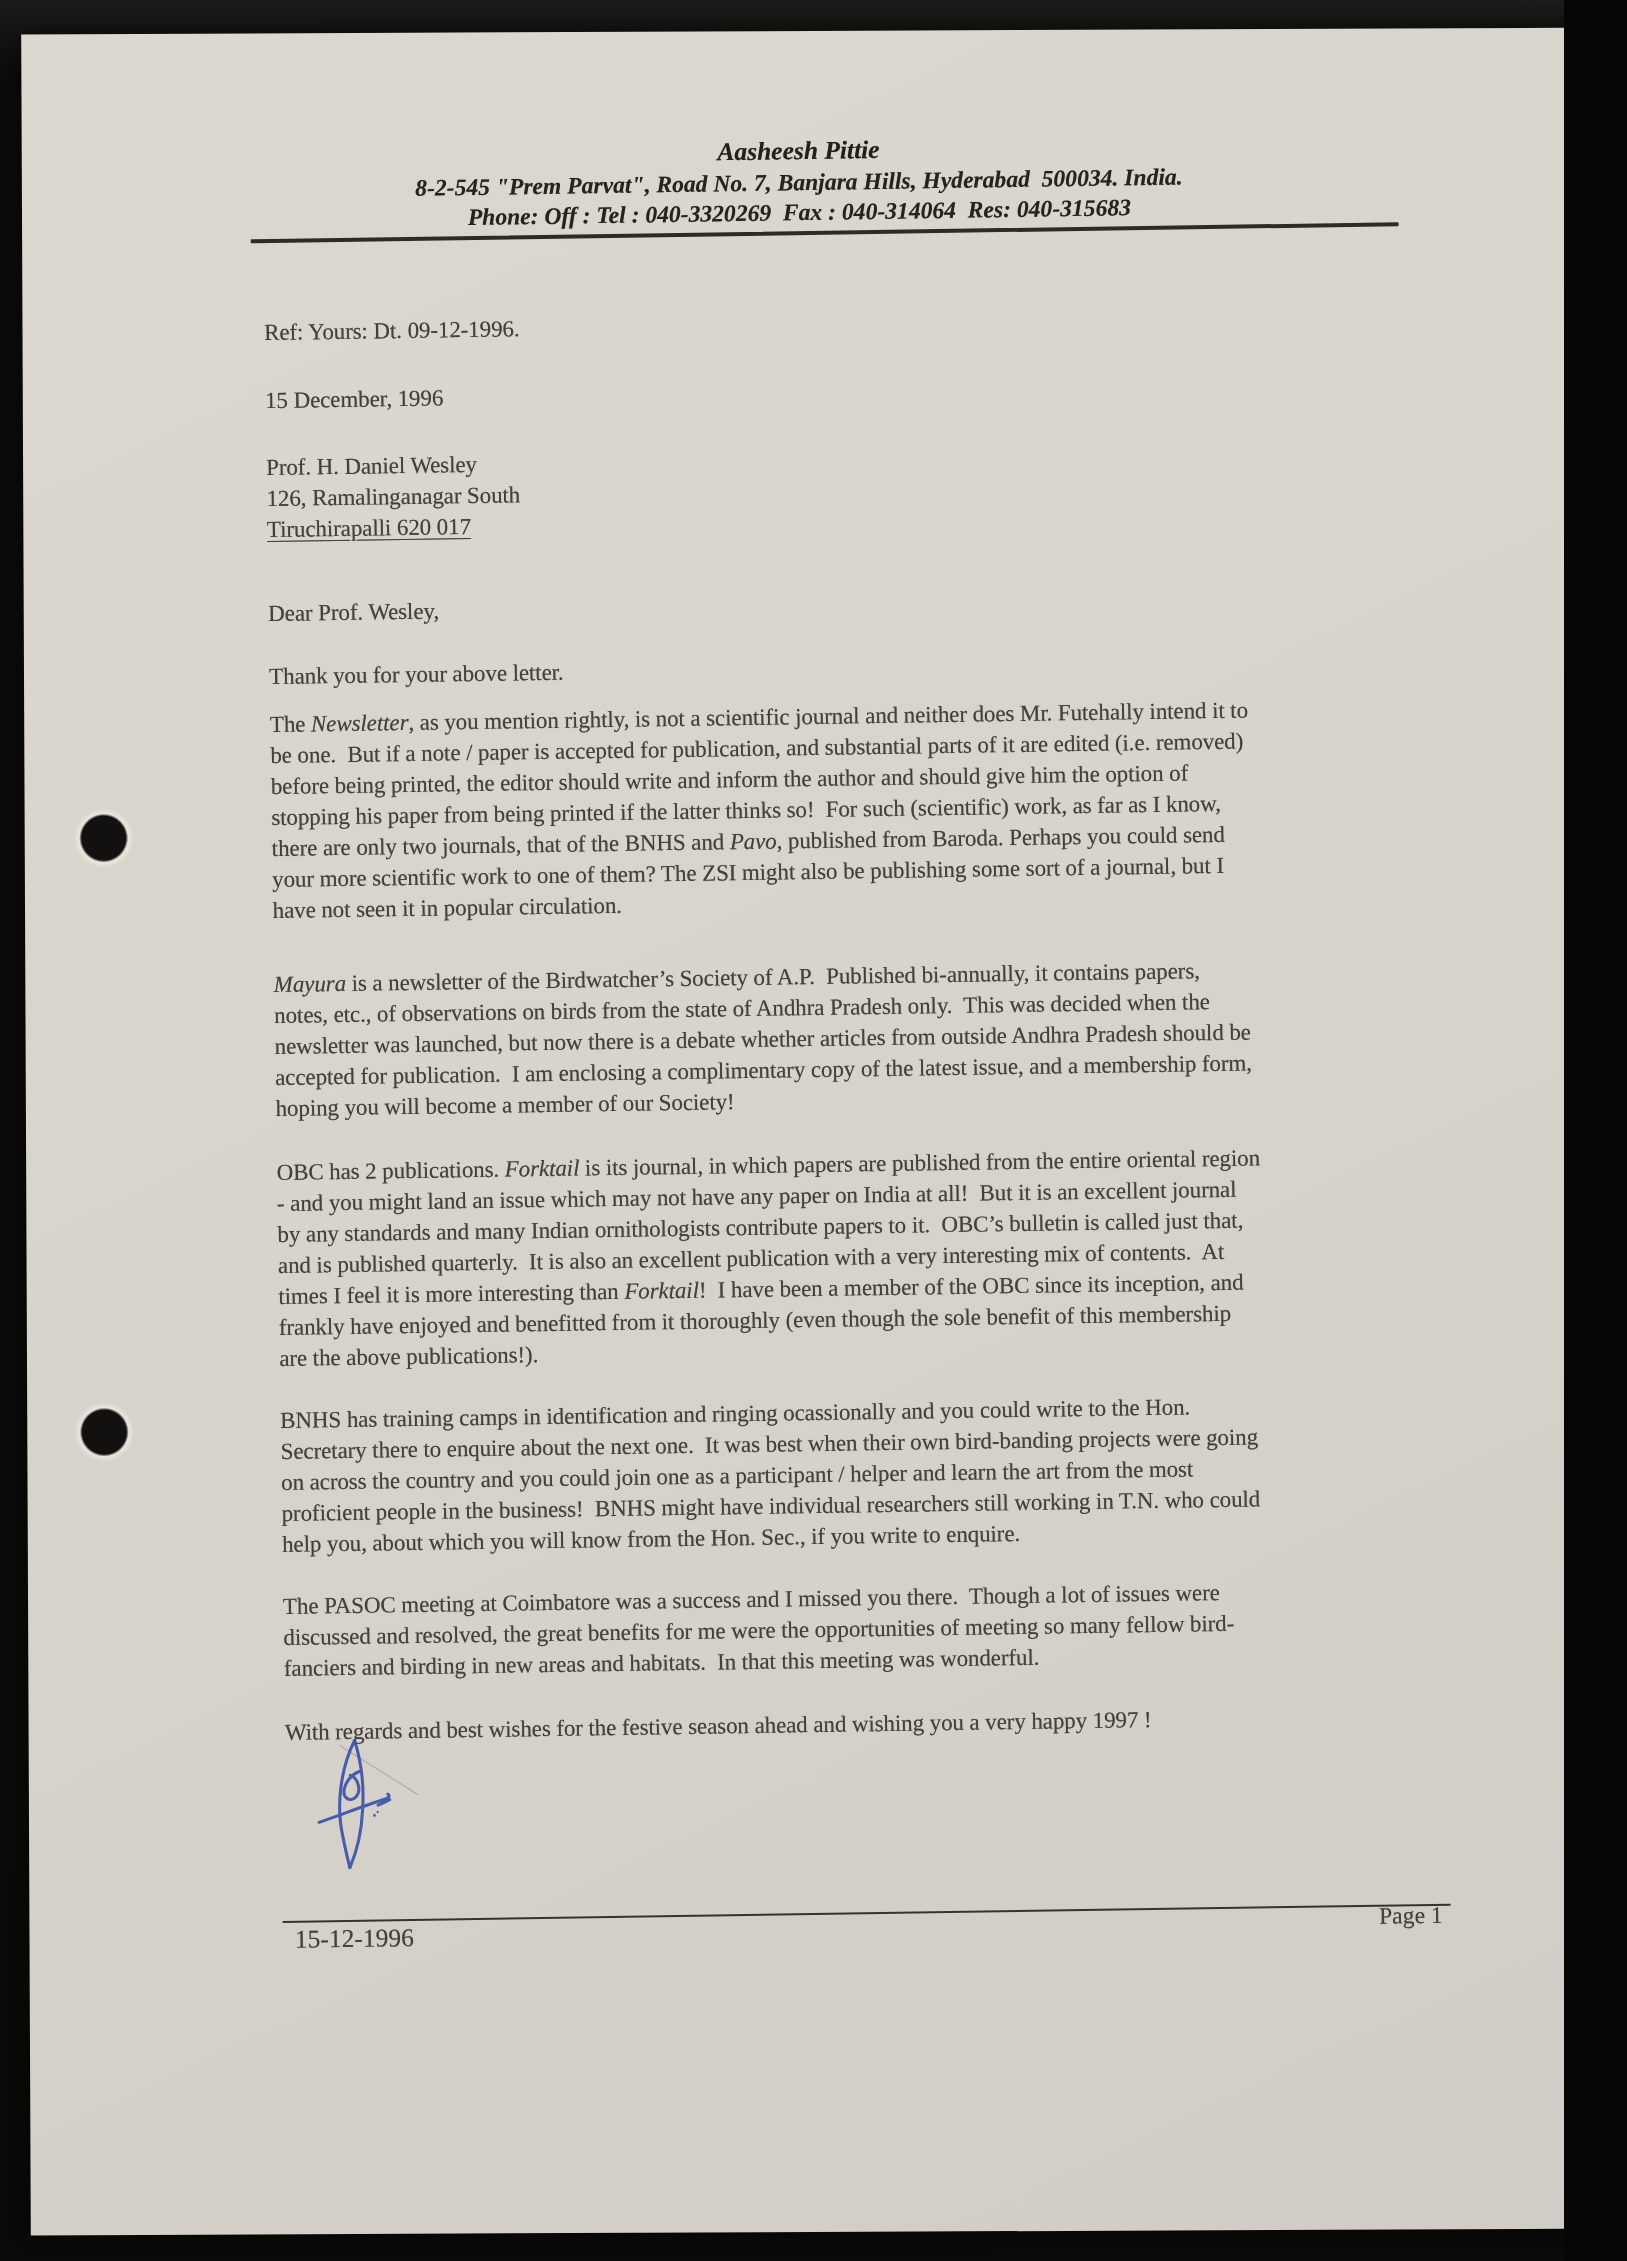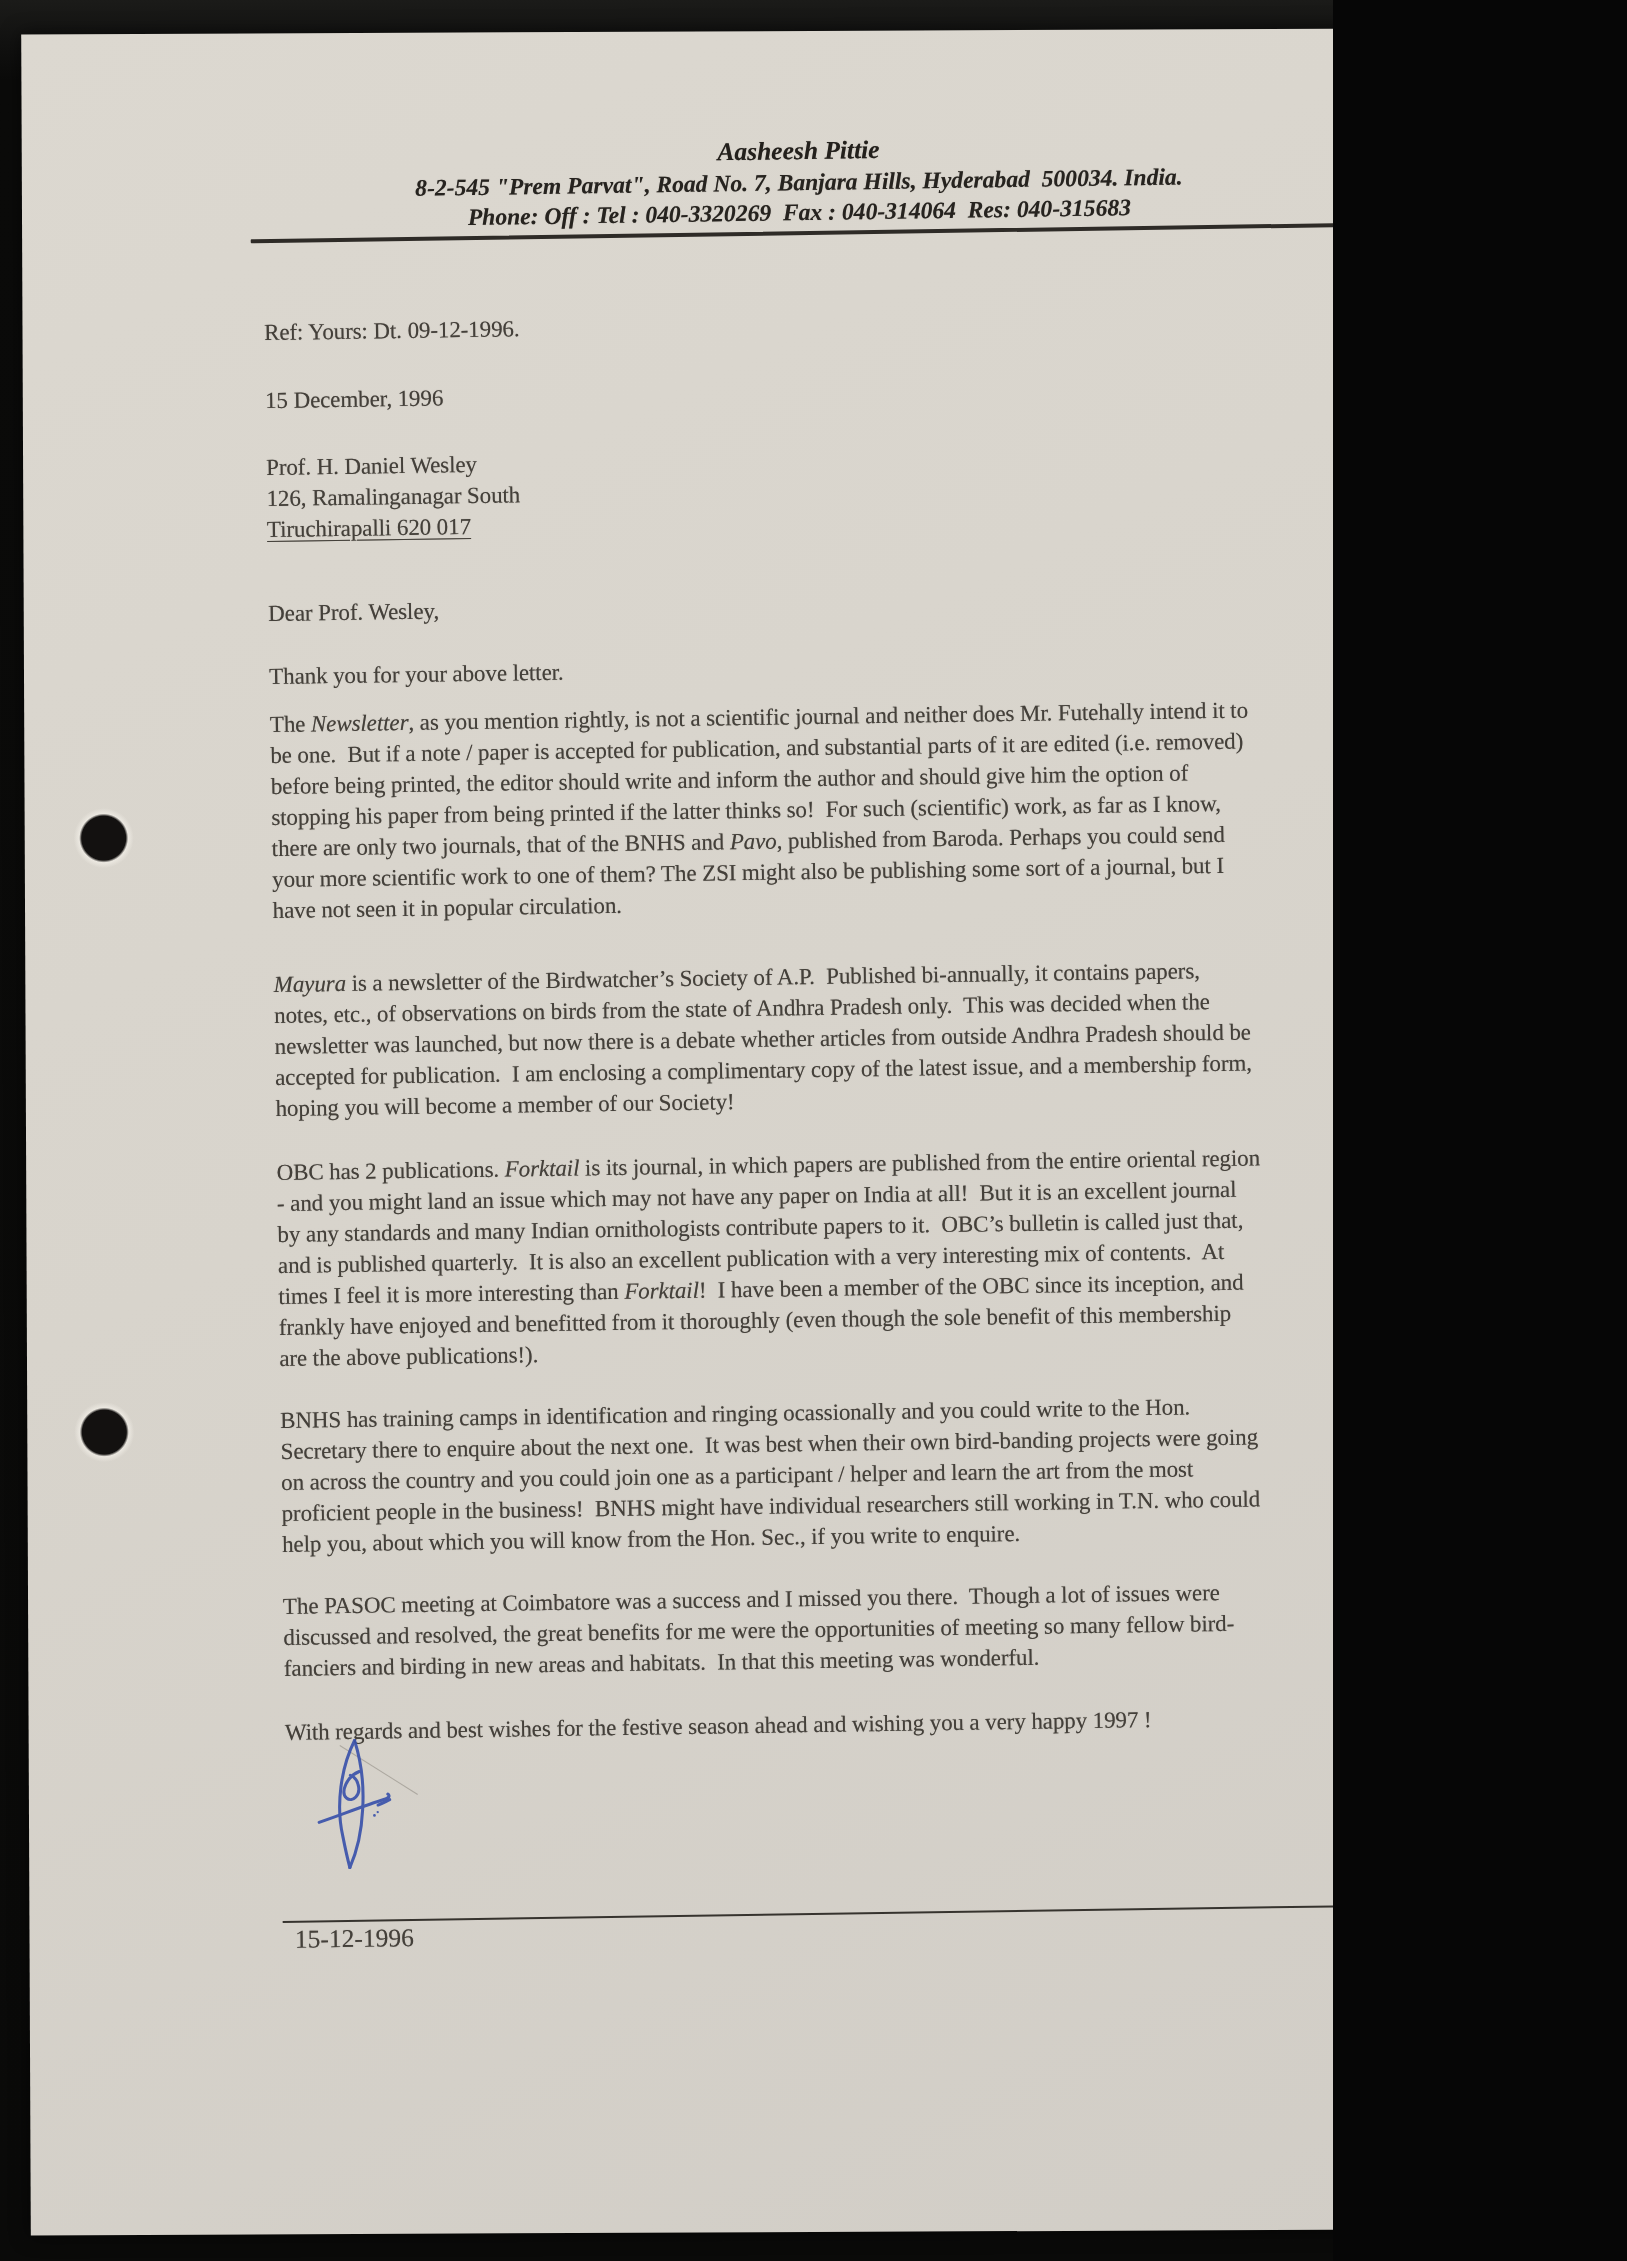--- a/index.html
+++ b/index.html
@@ -1,16 +1,16 @@
 <!DOCTYPE html>
 <html style="font-size:7.5px"><head>
 <meta charset="utf-8">
 <style>
   html,body{margin:0;padding:0;background:#060606;}
-  .stage{position:relative;width:1333px;height:2261px;overflow:hidden;
+  .stage{position:relative;width:1564px;height:2261px;overflow:hidden;
          background:linear-gradient(180deg,#1b1b19 0px,#121211 42px,#0b0b0a 80px,#0a0a09 100%);
          font-family:"Liberation Serif", serif;}
   .paper{position:absolute;left:26px;top:31px;width:1575px;height:2201px;
          background:linear-gradient(155deg,#dcd8d0 0%,#d8d4cc 45%,#d1cdc6 100%);
          transform:rotate(-0.25deg);transform-origin:50% 50%;
          box-shadow:0 0 19px rgba(0,0,0,.6);}
   .content{position:absolute;left:0;top:0;width:1575px;height:2201px;
            transform:rotate(-0.6deg);transform-origin:788px 1101px;
            color:#44403a;text-shadow:0 0 0.7px rgba(56,50,44,.5);}
   .blk{position:absolute;white-space:pre;}

